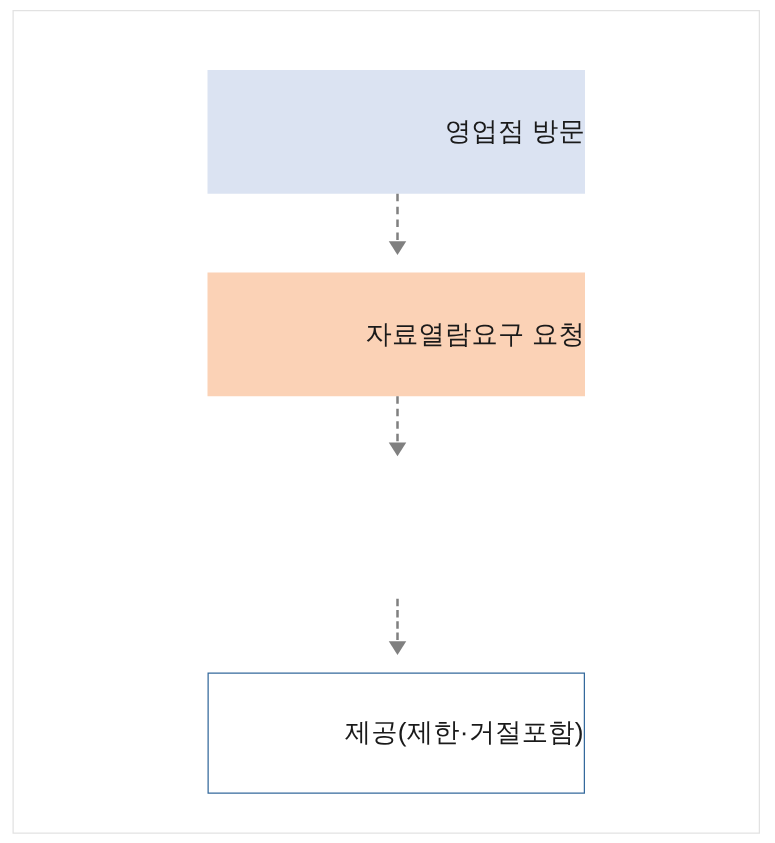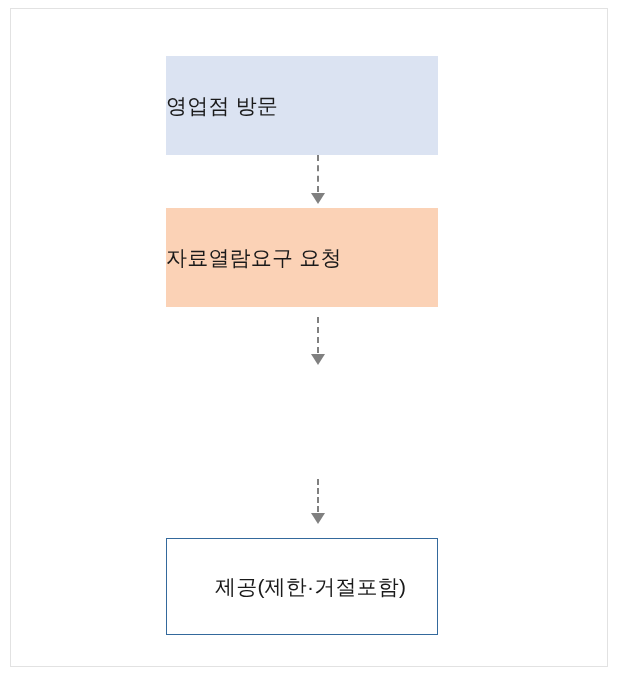--- a/index.html
+++ b/index.html
@@ -24,38 +24,38 @@
     height: 659px;
     border: 1px solid #e2e2e2;
     box-sizing: border-box;
     background: #ffffff;
   }
 
   
   .flow-node {
     position: absolute;
     left: 155px;
-    width: 272px;
+    width: 302px;
     box-sizing: border-box;
     display: flex;
     align-items: center;
-    justify-content: flex-start;
+    justify-content: flex-end;
     text-align: center;
   }
   .node-label {
     font-size: 21px;
     line-height: 1.2;
     color: #1a1a1a;
     letter-spacing: 0.2px;
     white-space: nowrap;
   }
 
   
   #node-1 { top: 47px;  height: 99px; }
-  #node-2 { top: 199px; height: 99px; }
+  #node-2 { top: 209px; height: 99px; }
   #node-3 { top: 370px; height: 100px; }
   #node-4 { top: 529px; height: 97px; }
 
   
   .fill-blue   { background: #dbe3f2; border: none; }
   .fill-peach  { background: #fbd2b6; border: none; }
   .fill-white  { background: #ffffff; border: 1.5px solid #34699c; padding-left: 48px; }
 
   
   .connector {

